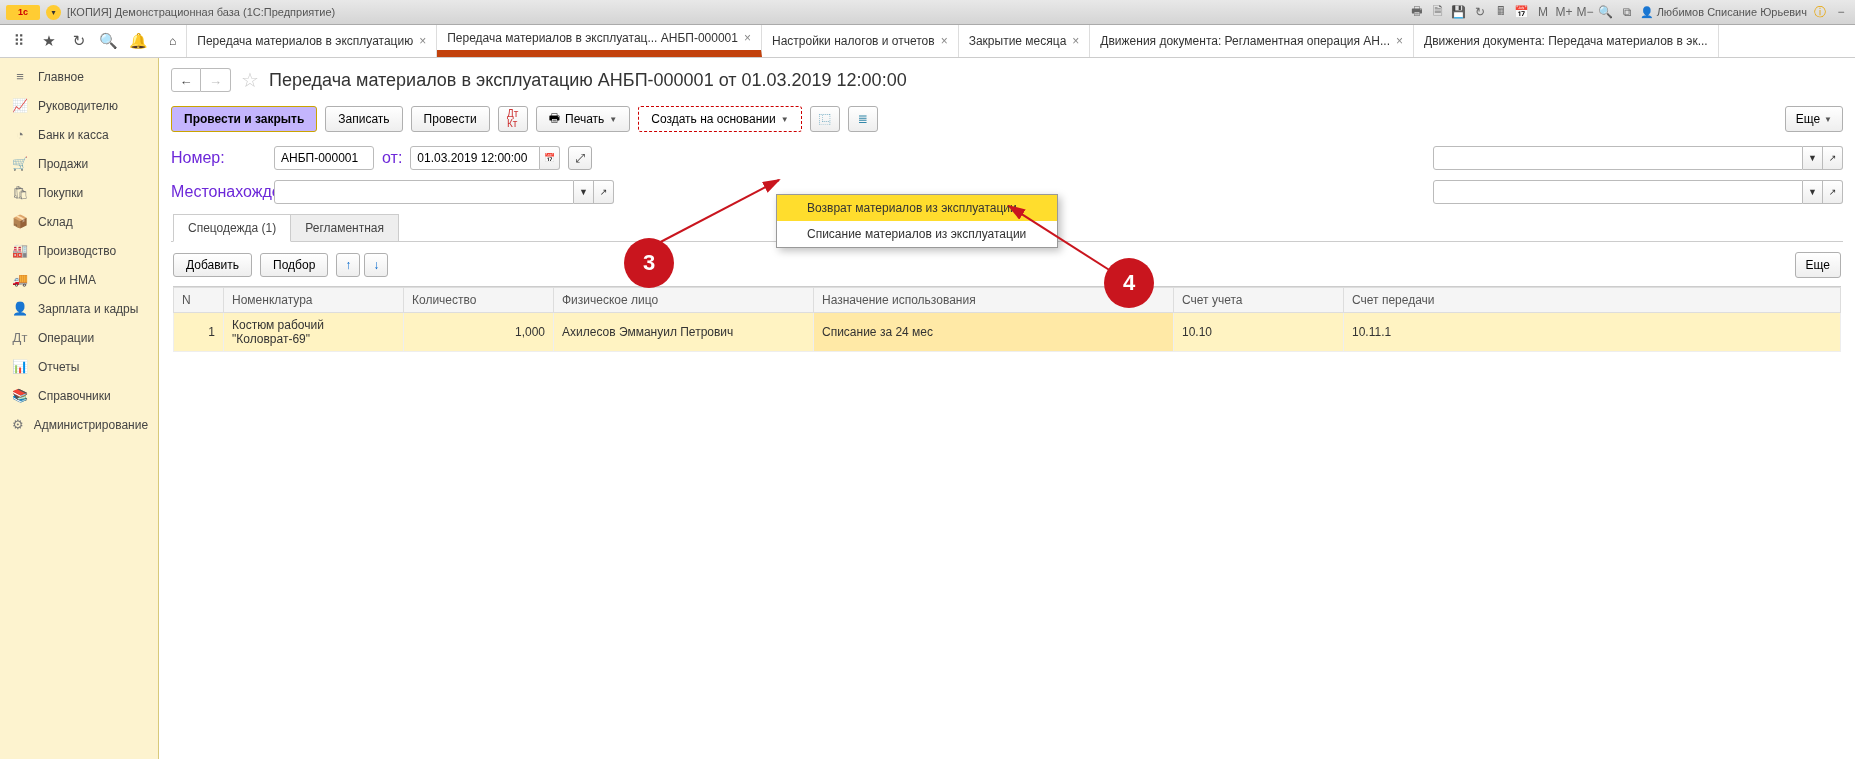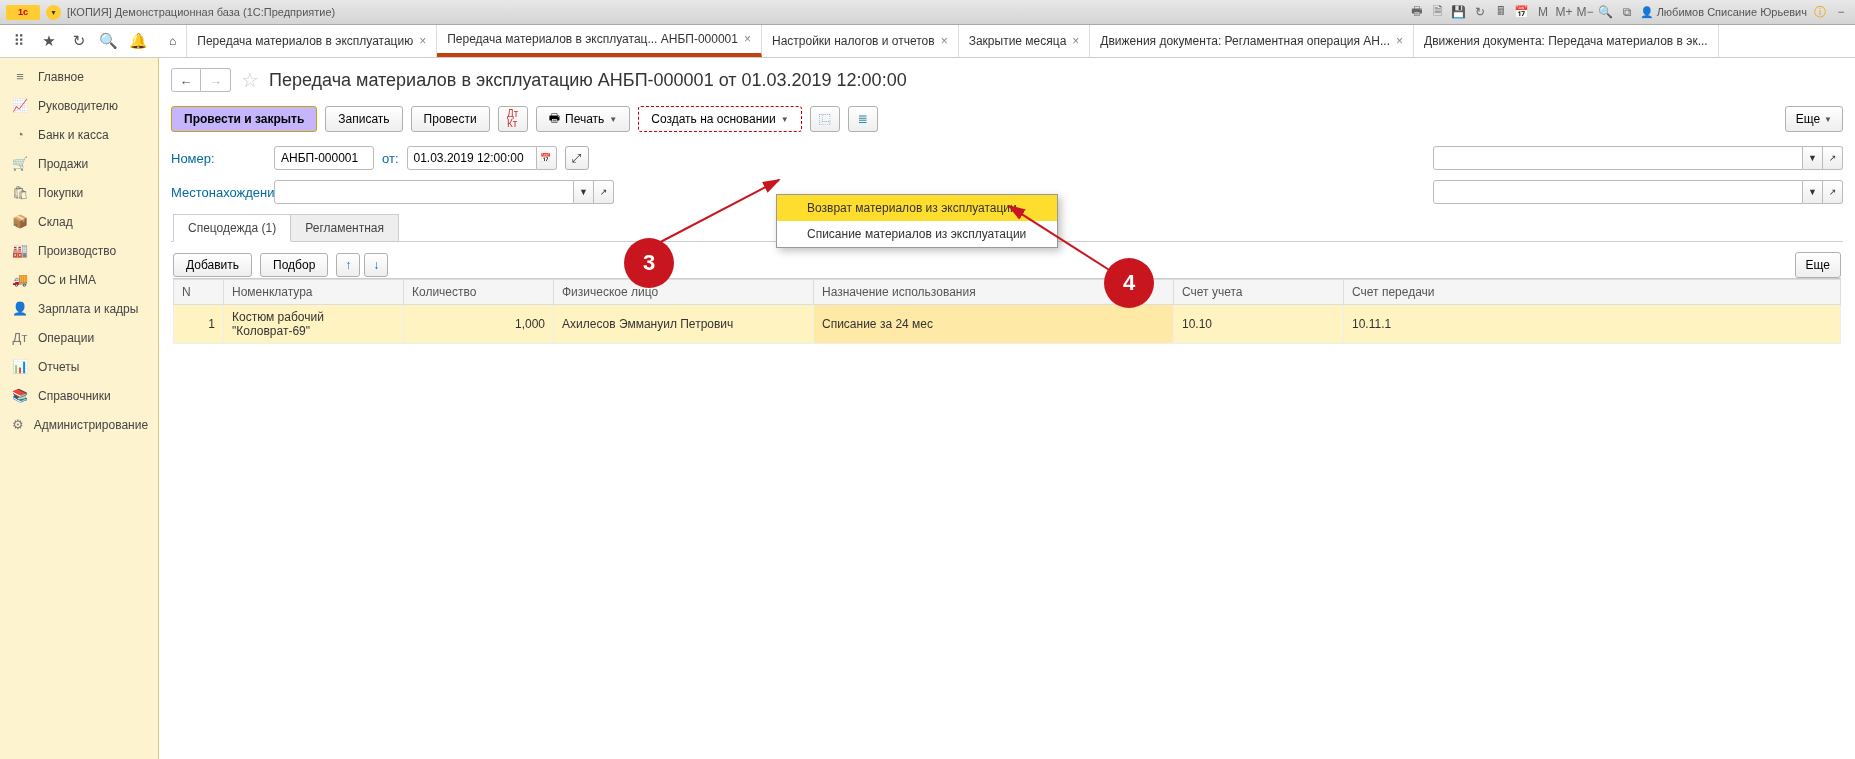--- a/index.html
+++ b/index.html
@@ -10,21 +10,21 @@
   .down-btn{width:15px;height:15px;background:#fc3;border-radius:50%;display:flex;align-items:center;justify-content:center;font-size:8px;color:#333}
   .title-txt{color:#555;font-size:11px}
   .tb-right{margin-left:auto;display:flex;align-items:center;gap:5px}
   .tb-ico{width:16px;height:16px;display:flex;align-items:center;justify-content:center;color:#666;font-size:12px;cursor:pointer}
   .tb-user{font-size:11px;color:#555;display:flex;align-items:center;gap:3px}
   .tabs-row{height:33px;background:#fff;border-bottom:1px solid #ccc;display:flex;align-items:stretch}
   .tabs-left{width:159px;display:flex;align-items:center;gap:12px;padding:0 10px}
   .tl-ico{width:18px;height:18px;display:flex;align-items:center;justify-content:center;color:#555;font-size:15px;cursor:pointer}
   .tabs-list{flex:1;display:flex;align-items:stretch;overflow:hidden}
   .tab{display:flex;align-items:center;padding:0 10px;border-right:1px solid #ddd;font-size:12px;color:#333;cursor:pointer;white-space:nowrap;gap:6px}
-  .tab.active{border-bottom:4px solid #c2410c;background:#fff}
+  .tab.active{border-bottom:7px solid #c2410c;background:#fff}
   .tab .cls{color:#888;font-size:12px}
   .main-layout{display:flex;height:calc(100vh - 58px)}
   .sidebar{width:159px;background:#fdf3cf;border-right:1px solid #d8c97a;padding-top:4px}
   .side-item{display:flex;align-items:center;gap:10px;padding:7px 12px;color:#444;font-size:12px;cursor:pointer}
   .side-ico{width:16px;text-align:center;color:#777;font-size:13px}
   .content{flex:1;background:#fff;display:flex;flex-direction:column;position:relative}
   .doc-head{padding:10px 12px 6px 12px}
   .head-row1{display:flex;align-items:center;gap:10px;margin-bottom:14px}
   .nav-btn{min-width:30px;height:24px;border:1px solid #bbb;background:#fff;border-radius:3px;display:flex;align-items:center;justify-content:center;color:#676767;cursor:pointer;font-size:13px}
   .nav-group{display:flex}
@@ -32,35 +32,35 @@
   .nav-group .nav-btn:last-child{border-radius:0 3px 3px 0;border-left:none;color:#bbb}
   .star-ico{color:#ccc;font-size:20px;cursor:pointer}
   .doc-title{font-size:18px;font-weight:normal;color:#333}
   .toolbar{display:flex;align-items:center;gap:8px;margin-bottom:14px}
   .btn{height:26px;padding:0 12px;border:1px solid #b0b0b0;background:linear-gradient(#fff,#eee);border-radius:3px;font-size:12px;cursor:pointer;display:flex;align-items:center;gap:5px}
   .btn.primary{background:#c4b5fd;border-color:#caa400;font-weight:bold}
   .btn-ico{height:26px;width:30px;border:1px solid #b0b0b0;background:linear-gradient(#fff,#eee);border-radius:3px;display:flex;align-items:center;justify-content:center;cursor:pointer;font-size:12px}
   .drop-ind{font-size:8px;color:#555}
   .more-btn{margin-left:auto;height:26px;padding:0 10px;border:1px solid #b0b0b0;background:linear-gradient(#fff,#eee);border-radius:3px;font-size:12px;cursor:pointer;display:flex;align-items:center;gap:4px}
   .field-row{display:flex;align-items:center;gap:8px;margin-bottom:10px}
-  .label{color:#0369a1;font-size:13px}
+  .label{color:#6d28d9;font-size:16px}
   .label.w1{width:95px}
   .input{height:24px;border:1px solid #bbb;border-radius:3px;padding:0 6px;font-size:12px;background:#fff}
   .input.w-num{width:100px}
   .input.w-date{width:130px}
   .input.w-loc{width:300px}
   .combo{position:relative;display:flex}
   .combo .input{border-radius:3px 0 0 3px}
   .combo-btn{width:20px;height:24px;border:1px solid #bbb;border-left:none;background:linear-gradient(#fff,#eee);display:flex;align-items:center;justify-content:center;font-size:9px;cursor:pointer}
   .combo-btn:last-child{border-radius:0 3px 3px 0}
   .subtabs{display:flex;border-bottom:1px solid #ccc;padding-left:2px}
   .subtab{padding:6px 14px;font-size:12px;border:1px solid transparent;border-bottom:none;cursor:pointer;color:#444;background:#eee;border-color:#ccc;margin-right:-1px;position:relative}
   .subtab.active{background:#fff;border-color:#ccc;border-bottom:1px solid #fff;margin-bottom:-1px;z-index:1}
   .tab-body{padding:10px 2px 0 2px;flex:1;display:flex;flex-direction:column}
-  .tb-tools{display:flex;align-items:center;gap:8px;padding:0 0px}
+  .tb-tools{display:flex;align-items:center;gap:8px;margin-bottom:8px;padding:0 0px}
   .small-btn{height:24px;padding:0 12px;border:1px solid #b0b0b0;background:linear-gradient(#fff,#eee);border-radius:3px;font-size:12px;cursor:pointer}
   .arrow-btns{display:flex;gap:4px}
   .arrow-btn{width:24px;height:24px;border:1px solid #b0b0b0;background:linear-gradient(#fff,#eee);border-radius:3px;display:flex;align-items:center;justify-content:center;cursor:pointer;color:#0066cc;font-weight:bold}
   .table-wrap{flex:1;overflow:auto;border-top:1px solid #ccc}
   table.grid{width:100%;border-collapse:collapse;font-size:12px}
   .grid th{background:#f5f5f5;border:1px solid #ddd;padding:5px 8px;text-align:left;font-weight:normal;color:#555}
   .grid td{border:1px solid #eee;padding:5px 8px}
   .grid tr.sel td{background:#fff3c2}
   .grid td.num{text-align:right}
   .col-n{width:50px}

